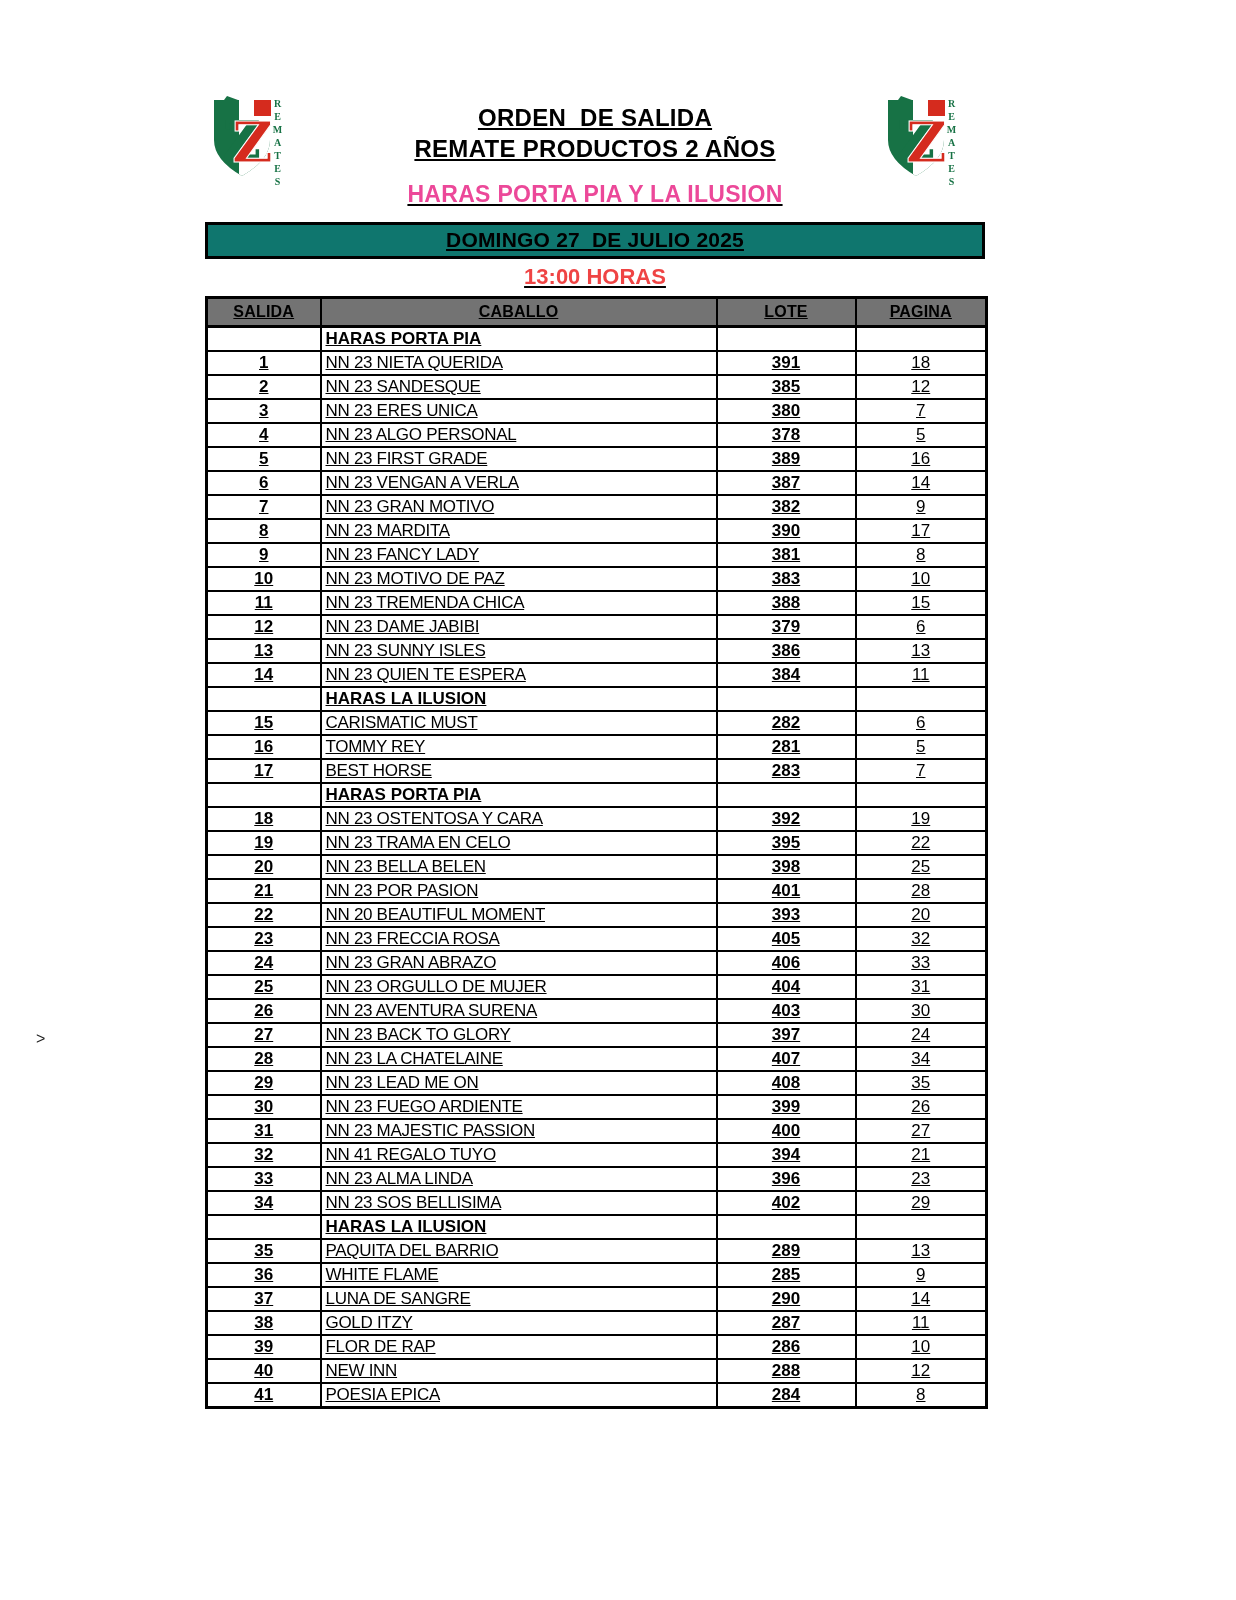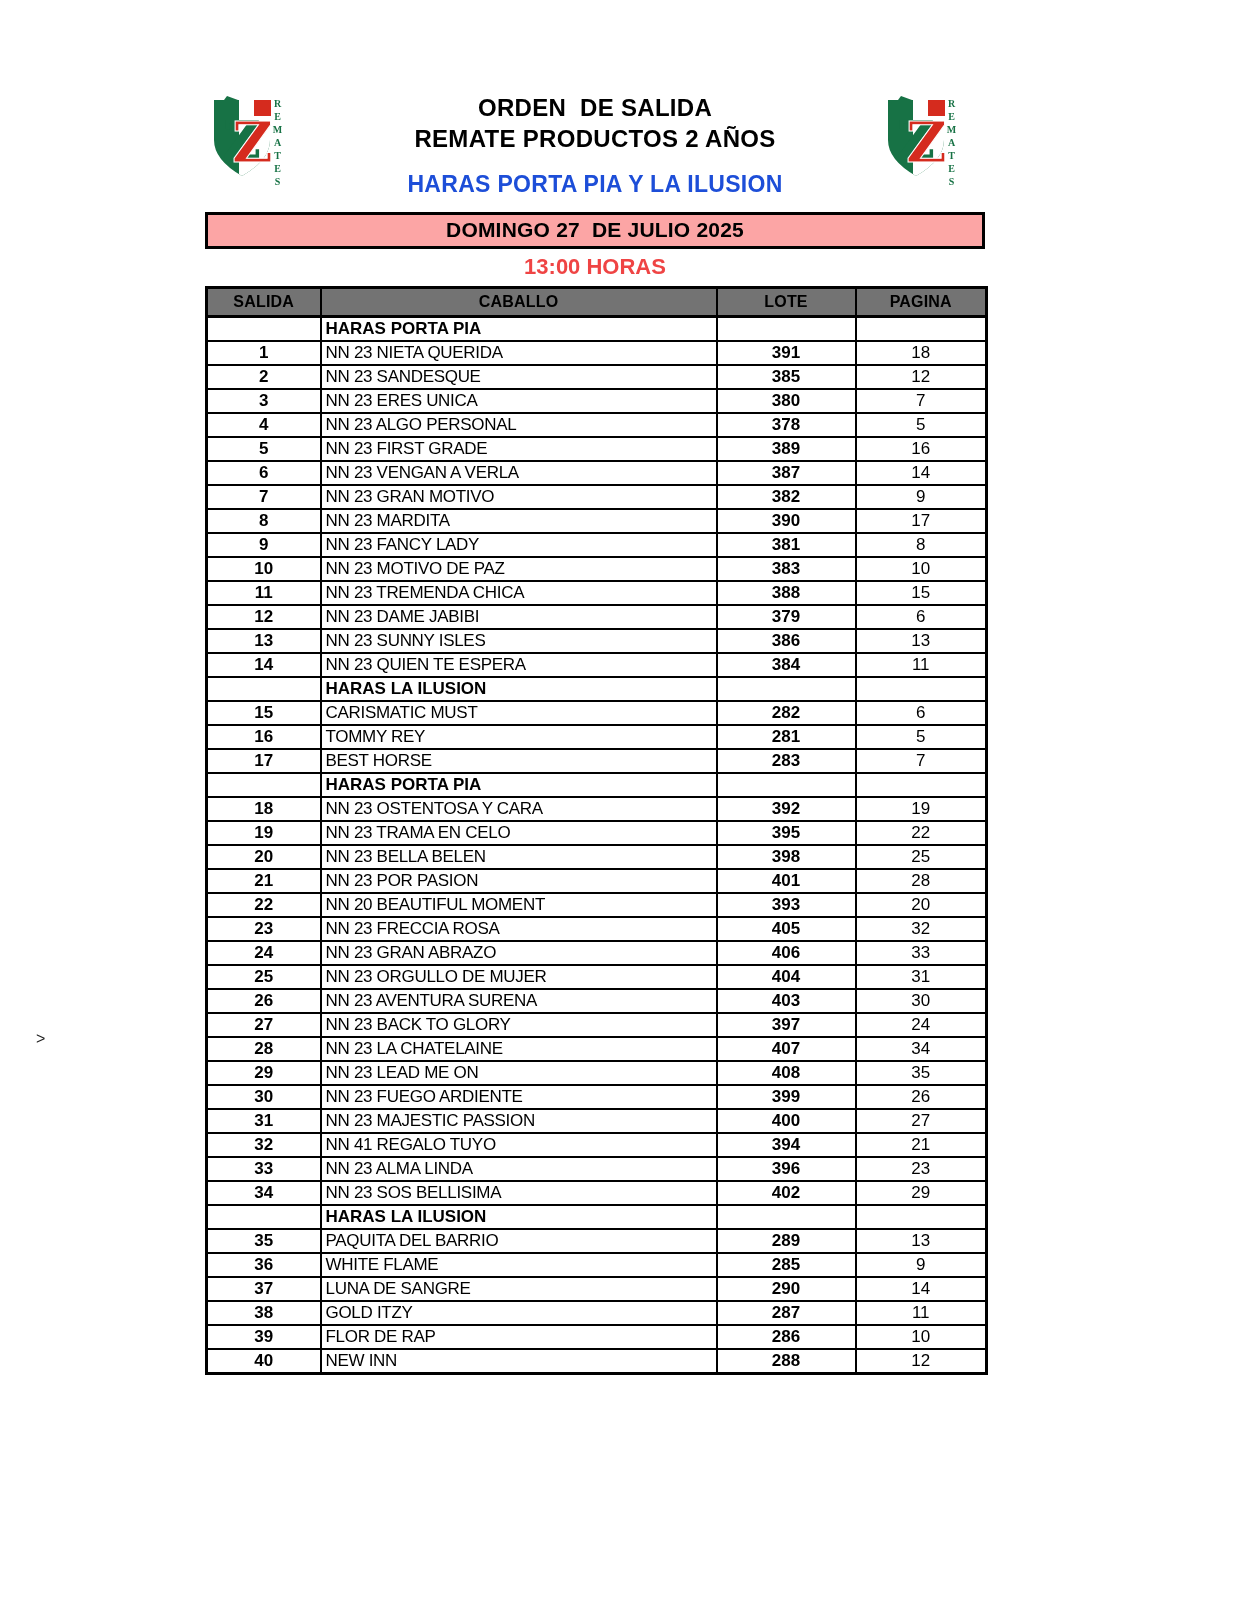--- a/index.html
+++ b/index.html
@@ -25,22 +25,23 @@
     line-height:1;
     color:#177245;
     letter-spacing:2px;
     margin-left:-4px;
     margin-top:6px;
     height:80px;
   }
   
   .content {
     position:absolute;
-    left:205px; top:92px;
+    left:205px; top:102px;
     width:780px;
+    text-decoration:underline;
   }
   .title-line {
     text-align:center;
     font-size:24px;
     font-weight:bold;
     letter-spacing:0.3px;
     line-height:31px;
     white-space:pre;
   }
   .subtitle {
@@ -142,22 +143,22 @@
       <rect x="44" y="8" width="17" height="16" fill="#d52b1e"></rect>
       <text x="13" y="66" font-family="DejaVu Serif, serif" font-weight="bold" font-size="52" fill="#177245">Z</text>
       <text x="22" y="70" font-family="DejaVu Serif, serif" font-weight="bold" font-size="56" fill="#d52b1e" stroke="#ffffff" stroke-width="1">Z</text>
     </svg>
     <div class="logo-vtext">REMATES</div>
   </div>
 
   <div class="content">
     <div class="title-line">ORDEN  DE SALIDA</div>
     <div class="title-line">REMATE PRODUCTOS 2 AÑOS</div>
-    <div class="subtitle" style="color:#1d4ed8;">HARAS PORTA PIA Y LA ILUSION</div>
-    <div class="banner" style="background:#fca5a5;">DOMINGO 27  DE JULIO 2025</div>
+    <div class="subtitle" style="color:#ec4899;">HARAS PORTA PIA Y LA ILUSION</div>
+    <div class="banner" style="background:#0f766e;">DOMINGO 27  DE JULIO 2025</div>
     <div class="time-line" style="color:#ef4444;">13:00 HORAS</div>
 
     <table class="order">
       <colgroup>
         <col style="width:114px">
         <col style="width:396px">
         <col style="width:139px">
         <col style="width:131px">
       </colgroup>
       <thead>
@@ -426,19 +427,25 @@
             <td class="c-caballo">FLOR DE RAP</td>
             <td class="c-lote">286</td>
             <td class="c-pagina">10</td>
           </tr>
           <tr class="entry-row">
             <td class="c-salida">40</td>
             <td class="c-caballo">NEW INN</td>
             <td class="c-lote">288</td>
             <td class="c-pagina">12</td>
           </tr>
+          <tr class="entry-row">
+            <td class="c-salida">41</td>
+            <td class="c-caballo">POESIA EPICA</td>
+            <td class="c-lote">284</td>
+            <td class="c-pagina">8</td>
+          </tr>
         </tbody>
     </table>
   </div>
 
   <div class="stray-mark">&gt;</div>
 
 </div>
 
 </body></html>

